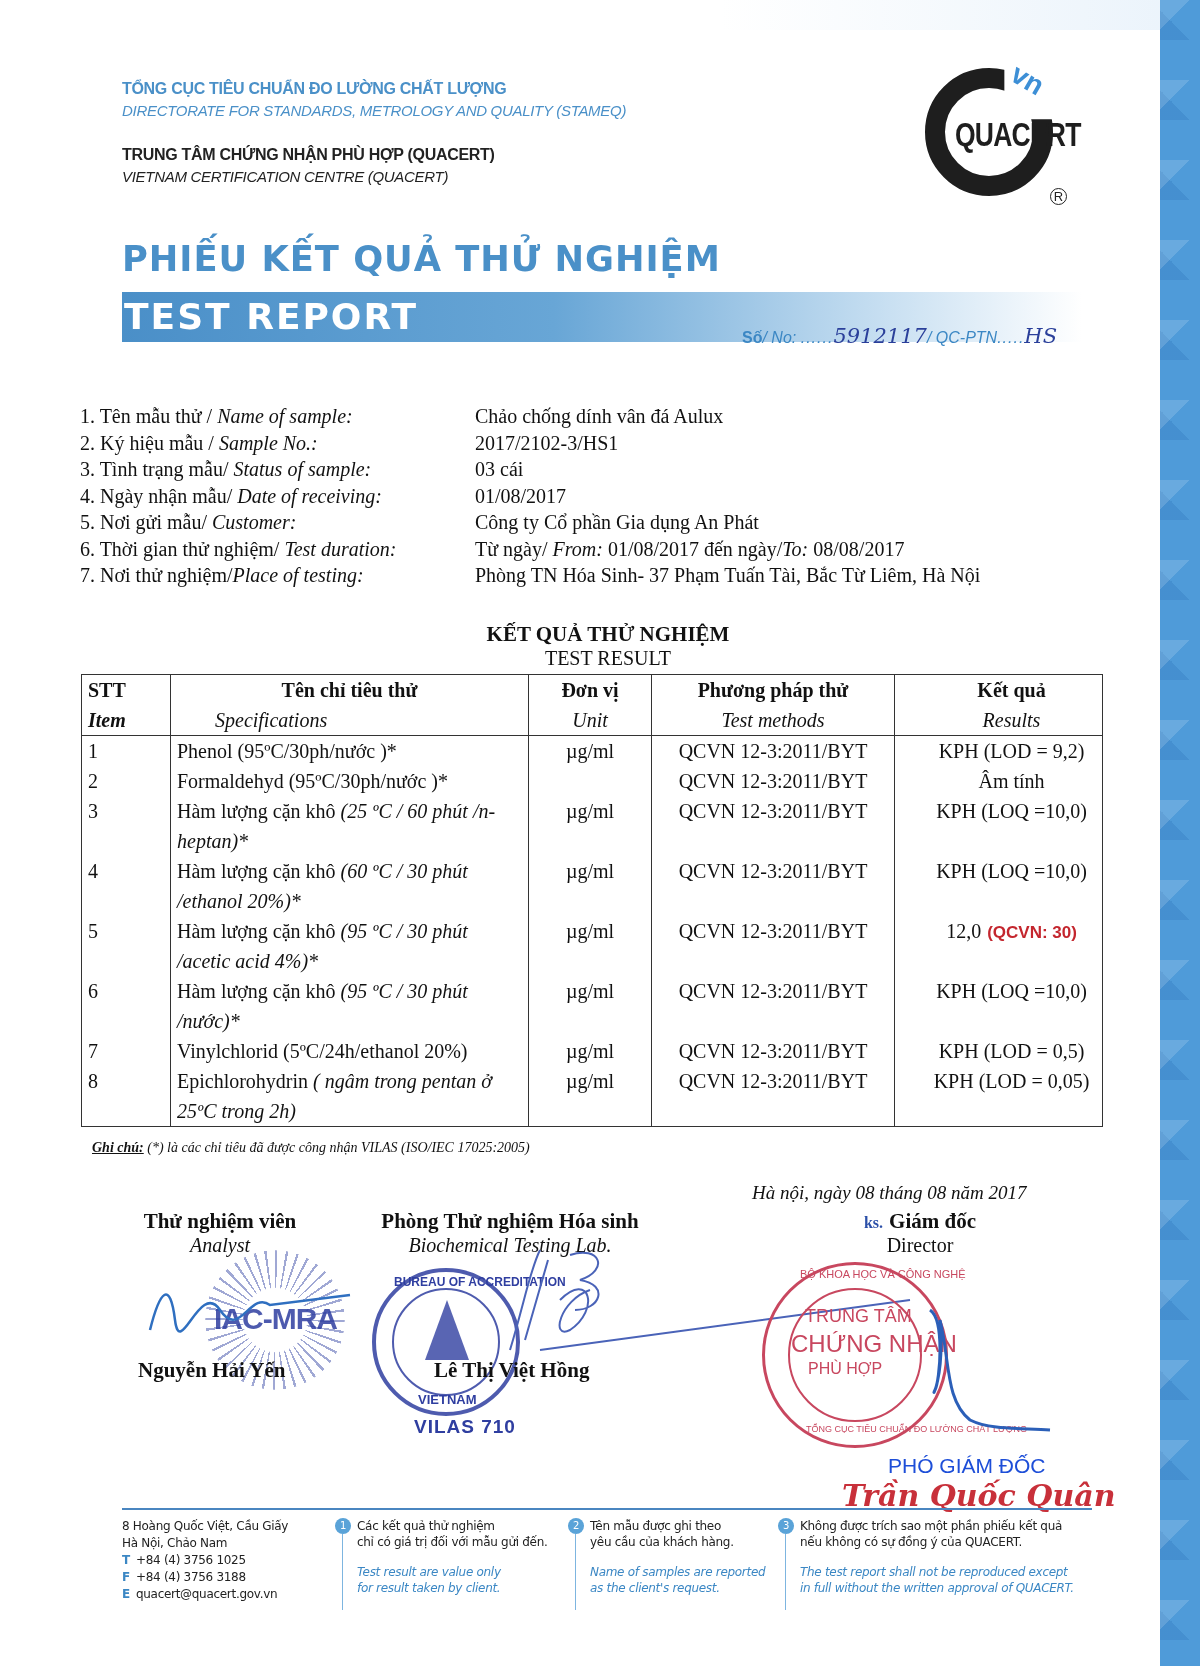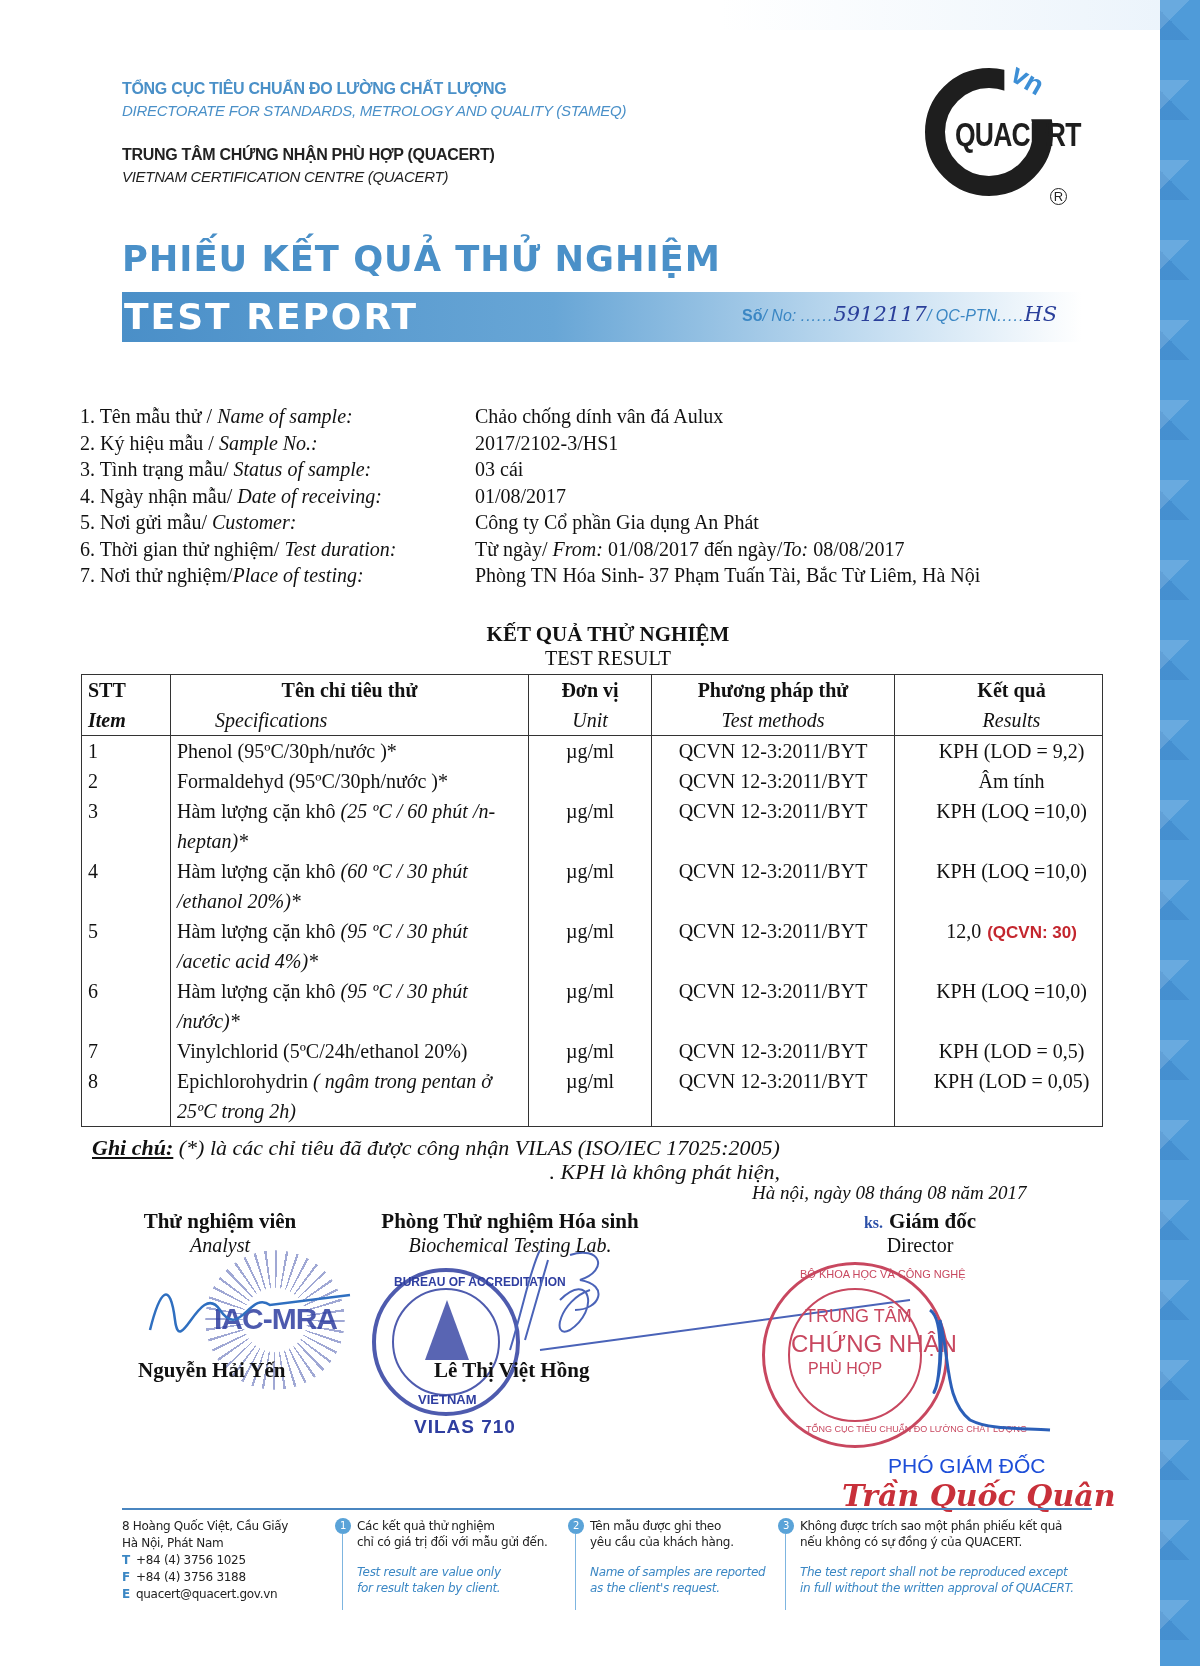--- a/index.html
+++ b/index.html
@@ -29,21 +29,21 @@
 
   .logo { position:absolute; left:925px; top:60px; width:150px; height:150px; }
   .logo-ring { position:absolute; left:0; top:8px; width:128px; height:128px; border-radius:50%; border:20px solid #1e1e1e; box-sizing:border-box; clip-path: polygon(0 0, 62% 0, 62% 40%, 100% 40%, 100% 100%, 0 100%); }
   .logo-text { position:absolute; left:30px; top:55px; font-family:"Liberation Sans",sans-serif; font-weight:bold; font-size:34px; color:#1e1e1e; letter-spacing:-1px; transform:scaleX(0.78); transform-origin:left; }
   .logo-vn { position:absolute; left:86px; top:4px; font-family:"Liberation Sans",sans-serif; font-weight:bold; font-size:28px; color:#3d8fd6; transform: rotate(30deg); }
   .logo-r { position:absolute; left:125px; top:128px; font-family:"Liberation Sans",sans-serif; font-size:13px; color:#222; border:1.5px solid #222; border-radius:50%; width:15px; height:15px; line-height:15px; text-align:center; }
 
   .title-vn { position:absolute; left:122px; top:238px; font-family:"DejaVu Sans",sans-serif; font-weight:bold; font-size:36px; color:#4a90c8; letter-spacing:1px; transform:scaleX(0.98); transform-origin:left; }
   .title-bar { position:absolute; left:122px; top:292px; width:960px; height:50px; background: linear-gradient(90deg, #4a8fc8 0%, #68a6d6 45%, #c9e0f2 80%, #ffffff 100%); }
   .title-en { position:absolute; left:124px; top:296px; font-family:"DejaVu Sans",sans-serif; font-weight:bold; font-size:36px; color:#ffffff; letter-spacing:2px; }
-  .report-no { position:absolute; left:742px; top:302px; font-family:"Liberation Sans",sans-serif; font-size:16px; color:#3b87c4; font-style:italic; }
+  .report-no { position:absolute; left:742px; top:324px; font-family:"Liberation Sans",sans-serif; font-size:16px; color:#3b87c4; font-style:italic; }
   .report-no .lbl-b { font-weight:bold; font-style:normal; }
   .report-no .hand { font-family:"DejaVu Serif",serif; font-style:italic; color:#2a3f9a; font-size:21px; }
   .report-no .dots { color:#3b87c4; letter-spacing:1px; }
 
   
   .info { position:absolute; left:80px; top:403px; font-size:20px; line-height:26.5px; }
   .info .row { display:flex; }
   .info .label { width:395px; }
   .info .val { }
   .i { font-style: italic; }
@@ -57,21 +57,21 @@
   table.res thead th { border-bottom:1.5px solid #333; font-weight:normal; line-height:30px; }
   table.res .c-stt { width:76px; text-align:left; }
   table.res .c-spec { width:345px; text-align:left; }
   table.res .c-unit { width:110px; text-align:center; }
   table.res .c-meth { width:230px; text-align:center; }
   table.res .c-res { text-align:center;padding-left:32px; }
   .hb { font-weight:bold; display:block; }
   .hi { font-style:italic; display:block; }
   .qcvn-red { color:#c4262e; font-family:"Liberation Sans",sans-serif; font-weight:bold; font-size:17px; margin-left:6px; }
 
-  .note { position:absolute; left:92px; top:1136px; font-size:22px; font-style:italic; line-height:24px;text-align:right; }
+  .note { position:absolute; left:92px; top:1136px; font-size:14px; font-style:italic; line-height:24px; }
   .note .lbl { font-weight:bold; text-decoration:underline; }
   .note .l2 { padding-left:78px; }
 
   .sign-date { position:absolute; left:752px; top:1182px; font-size:19px; font-style:italic; }
   .sig { position:absolute; text-align:center; }
   .sig .role { font-weight:bold; font-size:21px; }
   .sig .role-en { font-style:italic; font-size:20px; }
   .sig-analyst { left:120px; top:1209px; width:200px; }
   .sig-lab { left:370px; top:1209px; width:280px; }
   .sig-dir { left:820px; top:1209px; width:200px; }
@@ -253,21 +253,20 @@
       <td class="c-spec"><span>Epichlorohydrin </span><span class="i">( ngâm trong pentan ở 25ºC trong 2h)</span></td>
       <td class="c-unit">µg/ml</td>
       <td class="c-meth">QCVN 12-3:2011/BYT</td>
       <td class="c-res">KPH (LOD = 0,05)</td>
     </tr>
   </tbody>
 </table>
 
 <div class="note">
   <div><span class="lbl">Ghi chú:</span><span> (*) là các chỉ tiêu đã được công nhận VILAS (ISO/IEC 17025:2005)</span></div>
-  <div class="l2">. KPH là không phát hiện,</div>
 </div>
 
 <div class="sign-date">Hà nội, ngày 08  tháng 08 năm 2017</div>
 
 <div class="sig sig-analyst">
   <div class="role">Thử nghiệm viên</div>
   <div class="role-en">Analyst</div>
 </div>
 <div class="sig sig-lab">
   <div class="role">Phòng Thử nghiệm Hóa sinh</div>
@@ -306,21 +305,21 @@
 </svg>
 <div class="deputy">PHÓ GIÁM ĐỐC</div>
 <div class="deputy-name">Trần Quốc Quân</div>
 
 <div class="name-analyst">Nguyễn Hải Yến</div>
 <div class="name-lab">Lê Thị Việt Hồng</div>
 
 <div class="footer-rule"></div>
 <div class="f-addr">
   <div>8 Hoàng Quốc Việt, Cầu Giấy</div>
-  <div>Hà Nội, Phát Nam</div>
+  <div>Hà Nội, Chảo Nam</div>
   <div><span class="k">T</span><span>+84 (4) 3756 1025</span></div>
   <div><span class="k">F</span><span>+84 (4) 3756 3188</span></div>
   <div><span class="k">E</span><span>quacert@quacert.gov.vn</span></div>
 </div>
 <div class="f-col f1">
   <div class="badge">1</div>
   <div class="vline"></div>
   <div>Các kết quả thử nghiệm</div>
   <div>chỉ có giá trị đối với mẫu gửi đến.</div>
   <div class="en">Test result are value only</div>

